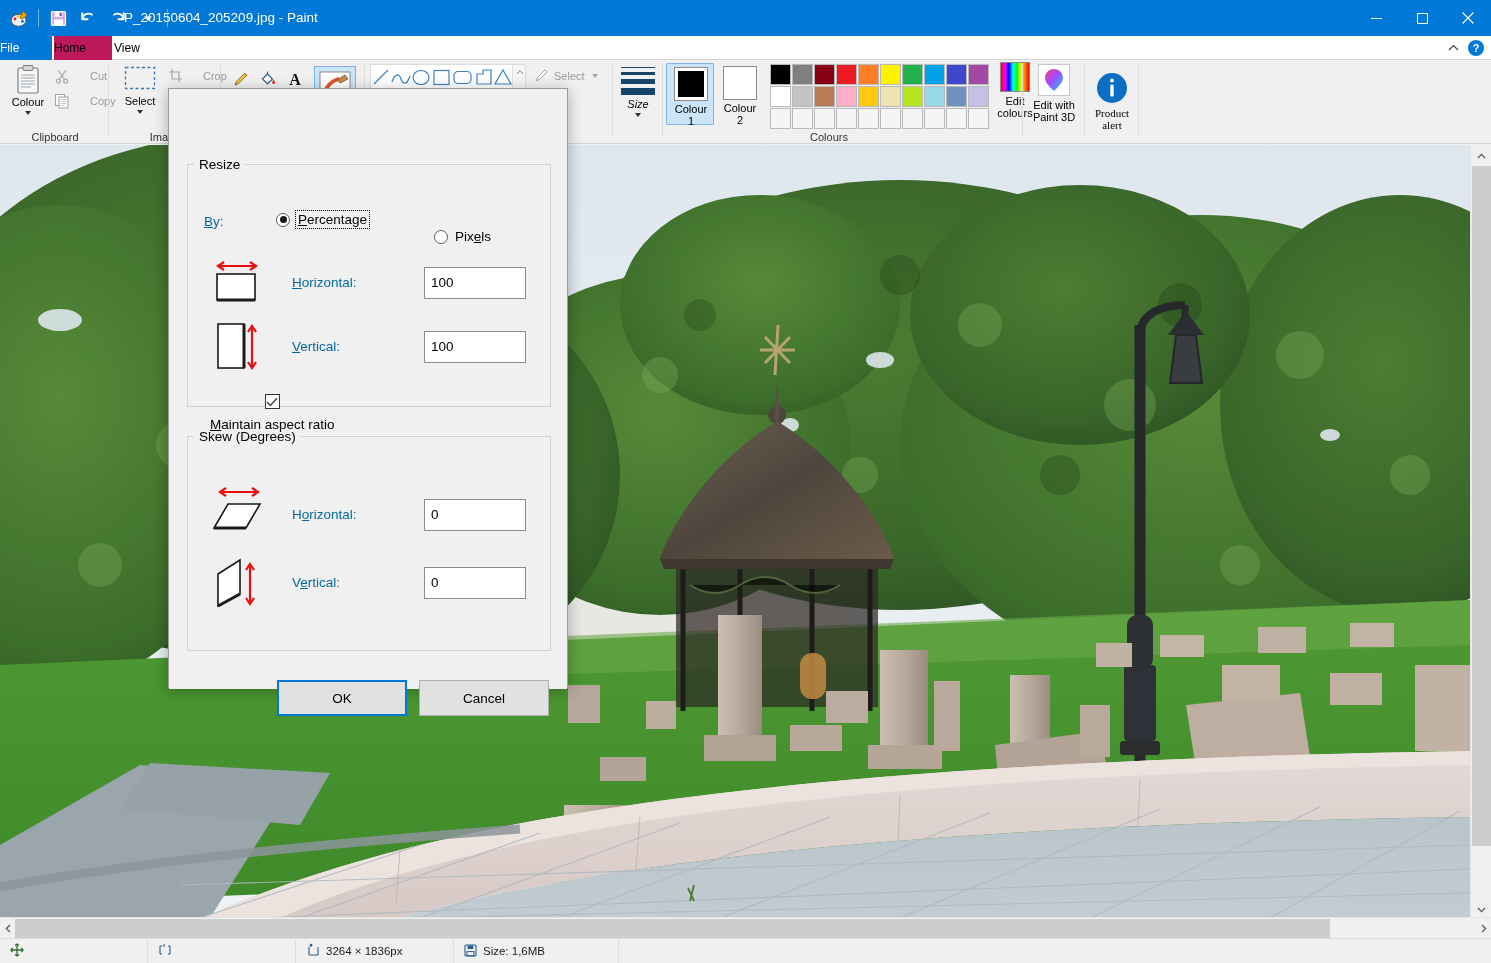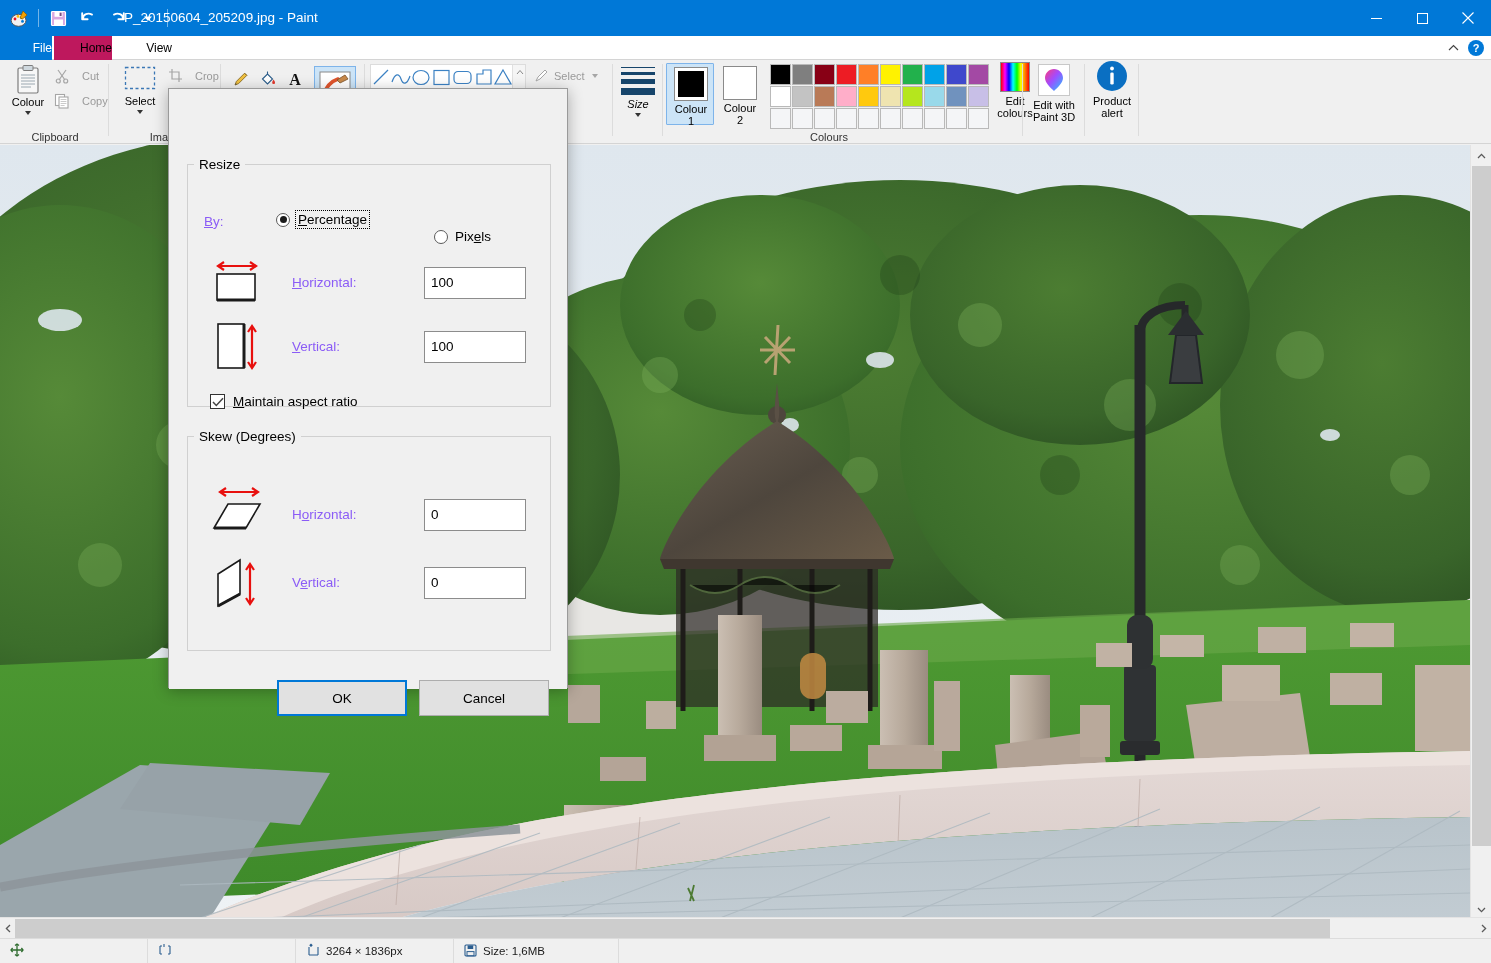--- a/index.html
+++ b/index.html
@@ -26,21 +26,21 @@
     font-size:13.5px; color:#fff; white-space:nowrap;
   }
   .wincontrols { position:absolute; right:0; top:0; height:36px; display:flex; }
   .wc { width:46px; height:36px; display:flex; align-items:center; justify-content:center; }
 
   
   .tabsrow {
     position:absolute; top:36px; left:0; width:1491px; height:24px;
     background:#fff; border-bottom:1px solid #d4d4d4;
   }
-  .tab { position:absolute; top:0; height:24px; line-height:24px; text-align:right; font-size:12px; }
+  .tab { position:absolute; top:0; height:24px; line-height:24px; text-align:left; font-size:12px; }
   .tab.file { left:0; width:52px; background:#0078d7; color:#fff; }
   .tab.active { background:#be185d; color:#000; }
   .tab.inactive { color:#000; }
   .tabsrow .helpbtn { position:absolute; right:6px; top:3px; width:18px; height:18px; }
   .tabsrow .chev { position:absolute; right:30px; top:4px; width:16px; height:16px;
                    display:flex; align-items:center; justify-content:center; color:#444; font-size:9px;}
 
   
   .ribbon {
     position:absolute; top:60px; left:0; width:1491px; height:84px;
@@ -48,21 +48,21 @@
   }
   .rgroup { position:absolute; top:0; height:84px; }
   .rgroup .glabel {
     position:absolute; bottom:1px; left:0; width:100%; text-align:center;
     font-size:11px; color:#333;
   }
   .vsep { position:absolute; top:4px; width:1px; height:72px; background:#dcdcdc; }
 
   .bigbtn { position:absolute; display:flex; flex-direction:column; align-items:center; }
   .bigbtn .cap { font-size:11px; color:#000; text-align:center; line-height:12px; }
-  .smallbtn { position:absolute; display:flex; align-items:center; gap:12px; font-size:11px; }
+  .smallbtn { position:absolute; display:flex; align-items:center; gap:20px; font-size:11px; }
   .dis { color:#9a9a9a; }
 
   .dropcaret { width:0;height:0;border-left:3.5px solid transparent;border-right:3.5px solid transparent;border-top:4px solid #333;}
 
   
   .toolicon { position:absolute; width:22px; height:22px; display:flex; align-items:center; justify-content:center;}
   .brushsel {
     position:absolute; border:1px solid #7eb4ea; background:#cce4f7;
     display:flex; align-items:center; justify-content:center;
   }
@@ -111,21 +111,21 @@
     box-shadow:0 3px 14px rgba(0,0,0,.30);
   }
   .dlg-title { position:absolute; left:0; top:0; width:100%; height:46px; background:#0078d7; color:#fff;}
   .dlg-title .t { position:absolute; left:14px; top:0; line-height:46px; font-size:16.5px; }
   .dlg-close { position:absolute; right:0; top:0; width:46px; height:46px; display:flex; align-items:center; justify-content:center;}
   .dlg-body { position:absolute; left:0; top:46px; width:100%; height:554px; background:#f0f0f0;}
 
   fieldset.grp { position:absolute; border:1px solid #d0d0d0; background:transparent; }
   fieldset.grp > legend { padding:0 5px; font-size:13.5px; color:#000; margin-left:6px;}
 
-  .lbl { position:absolute; font-size:13.5px; color:#8b5cf6; white-space:nowrap;}
+  .lbl { position:absolute; font-size:13.5px; color:#0369a1; white-space:nowrap;}
   .lbl u { text-decoration:underline; }
   .txtbox {
     position:absolute; background:#fff; border:1px solid #8c8c8c;
     font-family:"Liberation Sans", sans-serif; font-size:13.5px; color:#000;
     padding:0 6px; line-height:1; display:flex; align-items:center;
   }
   .radio { position:absolute; display:flex; align-items:center; gap:7px; font-size:13.5px;}
   .radio .rb { width:14px;height:14px;border:1px solid #5a5a5a;border-radius:50%;background:#fff;display:flex;align-items:center;justify-content:center;flex:0 0 auto;}
   .radio .rb i { width:7px;height:7px;border-radius:50%;background:#1a1a1a;display:block;}
   .focusring { outline:1px dotted #000; outline-offset:1px; padding:0 1px;}
@@ -484,21 +484,21 @@
         </div>
         <div style="text-align:center;font-size:11px;line-height:12px;margin-top:3px;">
           <span>Edit with</span><br>
           <span>Paint 3D</span>
         </div>
       </div>
     </div>
     <div class="vsep" style="left:1084px;"></div>
 
     <div class="rgroup" style="left:1086px;width:52px;">
-      <div style="position:absolute;left:0;top:0;width:52px;">
+      <div style="position:absolute;left:0;top:12px;width:52px;font-family:Liberation Serif, serif;">
         <div style="width:32px;height:32px;margin:0 auto;">
           <svg width="32" height="32" viewBox="0 0 32 32">
             <circle cx="16" cy="16" r="15" fill="#0a6fc2"></circle>
             <circle cx="16" cy="8.5" r="1.9" fill="#fff"></circle>
             <rect x="14.3" y="12.5" width="3.4" height="12" rx="1.3" fill="#fff"></rect>
           </svg>
         </div>
         <div style="text-align:center;font-size:11px;line-height:12px;margin-top:3px;">
           <span>Product</span><br>
           <span>alert</span>
@@ -814,21 +814,21 @@
             <path d="M40 10 V48" stroke="#e8100e" stroke-width="2.2"></path>
             <path d="M36 14 L40 8 L44 14" fill="none" stroke="#e8100e" stroke-width="2.2"></path>
             <path d="M36 44 L40 50 L44 44" fill="none" stroke="#e8100e" stroke-width="2.2"></path>
           </svg>
         </span>
         <div class="lbl" style="left:104px;top:167px;"><u>V</u>ertical:</div>
         <div class="txtbox" style="left:236px;top:159px;width:102px;height:32px;">
           <span>100</span>
         </div>
 
-        <div class="chk" style="left:22px;top:222px;">
+        <div class="chk" style="left:22px;top:222px;flex-direction:column;">
           <span class="cb">
             <svg width="12" height="10" viewBox="0 0 12 10">
                 <path d="M1 5 L4.3 8.4 L11 1.2" fill="none" stroke="#444" stroke-width="1.5"></path>
               </svg>
           </span>
           <span><u>M</u>aintain aspect ratio</span>
         </div>
       </fieldset>
 
       <fieldset class="grp" style="left:18px;top:294px;width:364px;height:222px;">

